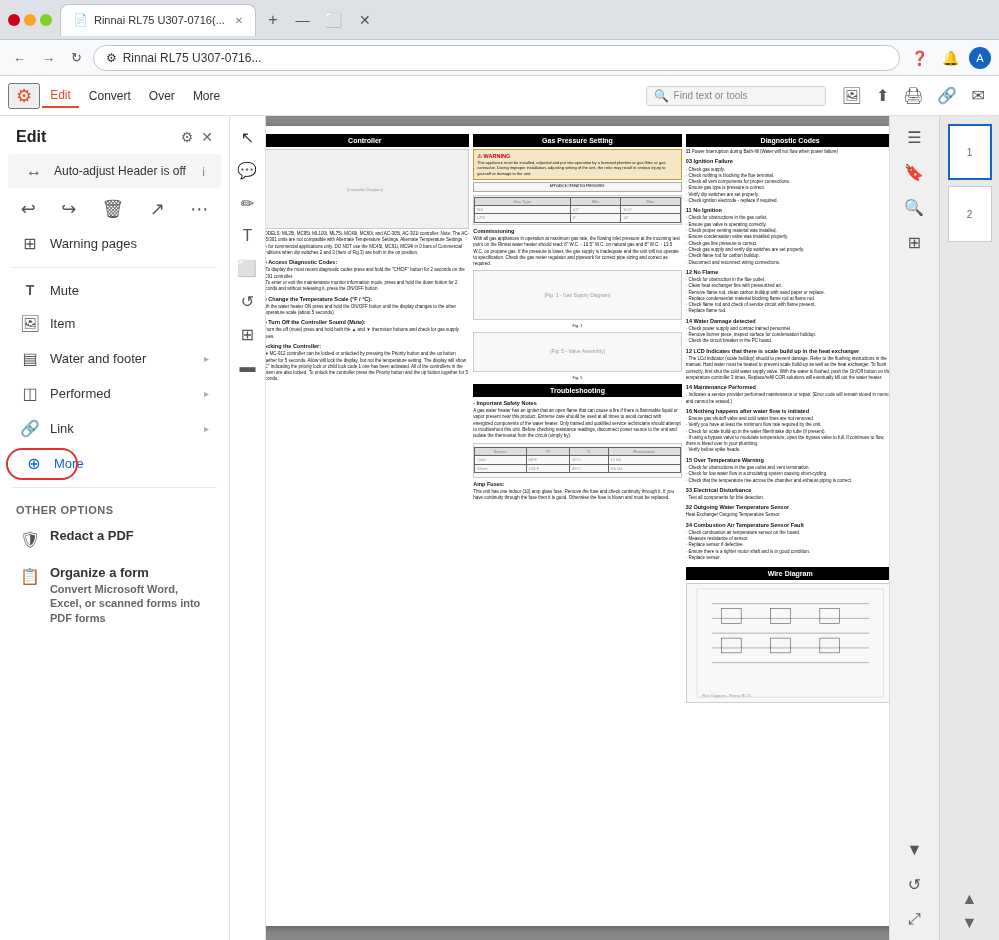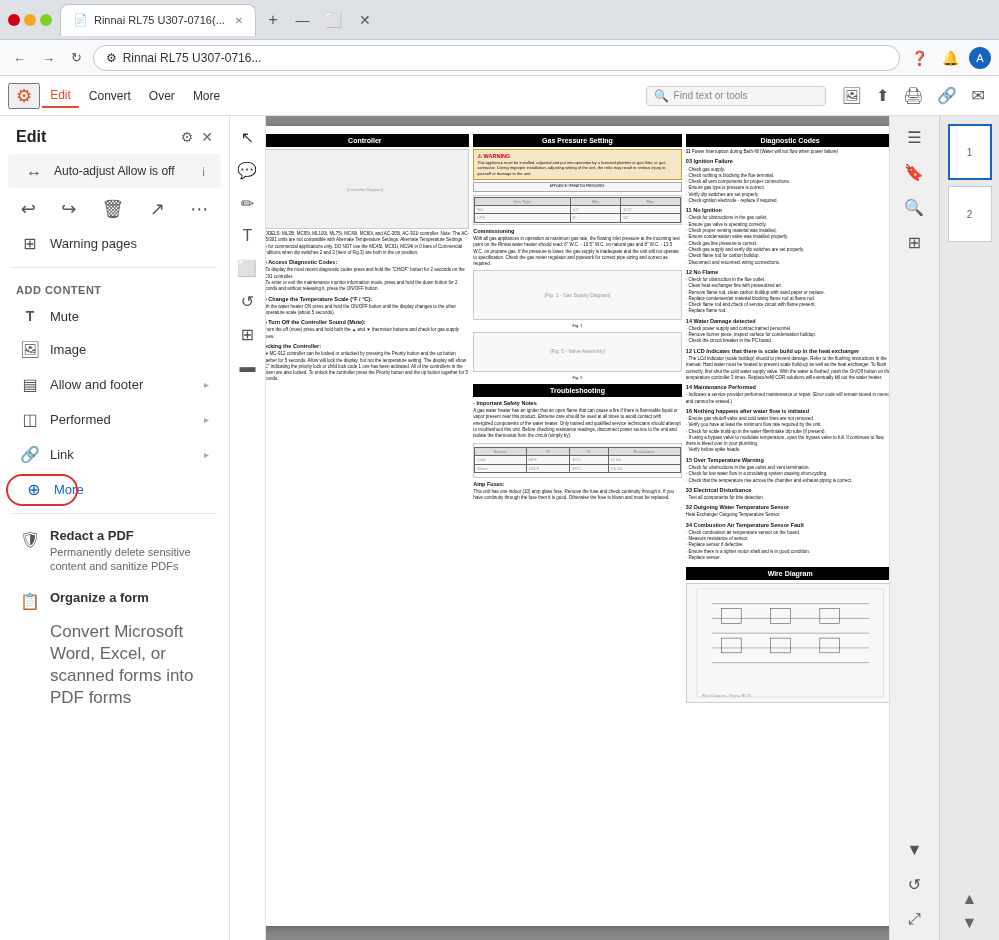--- a/index.html
+++ b/index.html
@@ -363,54 +363,53 @@
     <div class="sidebar-header">
       <span class="sidebar-title">Edit</span>
       <div class="sidebar-icons">
         <button class="sidebar-icon-btn">⚙</button>
         <button class="sidebar-icon-btn">✕</button>
       </div>
     </div>
 
     <div class="sidebar-item" style="background:#f5f5f5;border-radius:4px;margin:0 8px 4px;">
       <span class="si-icon">↔</span>
-      <span class="si-label" style="font-size:12px;">Auto-adjust Allow is off</span>
+      <span class="si-label" style="font-size:12px;">Auto-adjust Header is off</span>
       <span style="color:#888;font-size:12px;">ℹ</span>
     </div>
 
     <div style="display:flex;justify-content:space-around;padding:6px 8px;">
       <button style="background:none;border:none;cursor:pointer;font-size:18px;color:#555;">↩</button>
       <button style="background:none;border:none;cursor:pointer;font-size:18px;color:#555;">↪</button>
       <button style="background:none;border:none;cursor:pointer;font-size:18px;color:#555;">🗑</button>
       <button style="background:none;border:none;cursor:pointer;font-size:18px;color:#555;">↗</button>
       <button style="background:none;border:none;cursor:pointer;font-size:18px;color:#555;">⋯</button>
     </div>
 
     <div class="sidebar-item">
       <span class="si-icon">⊞</span>
       <span class="si-label" style="font-size:13px;">Warning pages</span>
     </div>
 
     <div class="sidebar-divider"></div>
 
-    <div class="sidebar-section-label">ADD CONTENT</div>
 
     <div class="sidebar-item">
       <span class="si-icon" style="font-weight:bold;font-size:14px;">T</span>
       <span class="si-label">Mute</span>
     </div>
 
     <div class="sidebar-item">
       <span class="si-icon">🖼</span>
-      <span class="si-label">Image</span>
+      <span class="si-label">Item</span>
     </div>
 
     <div class="sidebar-item">
       <span class="si-icon">▤</span>
-      <span class="si-label">Allow and footer</span>
+      <span class="si-label">Water and footer</span>
       <span class="si-arrow">▸</span>
     </div>
 
     <div class="sidebar-item">
       <span class="si-icon">◫</span>
       <span class="si-label">Performed</span>
       <span class="si-arrow">▸</span>
     </div>
 
     <div class="sidebar-item">
@@ -423,34 +422,34 @@
       <div class="sidebar-item more-item">
         <span class="si-icon" style="color:#1565c0;">⊕</span>
         <span class="si-label">More</span>
       </div>
 
       <div style="position:absolute;top:2px;left:2px;width:72px;height:32px;border:2px solid #e03030;border-radius:16px;pointer-events:none;"></div>
     </div>
 
     <div class="sidebar-divider"></div>
 
+    <div class="sidebar-section-label">OTHER OPTIONS</div>
 
     <div class="sidebar-item" style="align-items:flex-start;padding:8px 16px;">
       <span class="si-icon" style="margin-top:2px;">🛡</span>
       <div>
         <div style="font-size:13px;font-weight:600;color:#333;">Redact a PDF</div>
-        <div style="font-size:11px;color:#666;line-height:1.3;margin-top:2px;">Permanently delete sensitive content and sanitize PDFs</div>
       </div>
     </div>
 
     <div class="sidebar-item" style="align-items:flex-start;padding:8px 16px;">
       <span class="si-icon" style="margin-top:2px;">📋</span>
       <div>
         <div style="font-size:13px;font-weight:600;color:#333;">Organize a form</div>
-        <div style="font-size:17px;color:#666;line-height:1.3;margin-top:16px;">Convert Microsoft Word, Excel, or scanned forms into PDF forms</div>
+        <div style="font-size:11px;color:#666;line-height:1.3;margin-top:2px;font-weight:bold;">Convert Microsoft Word, Excel, or scanned forms into PDF forms</div>
       </div>
     </div>
 
   </div>
 
   <div style="width:36px;background:#fff;border-right:1px solid #e0e0e0;display:flex;flex-direction:column;align-items:center;padding:8px 4px;gap:6px;">
     <button style="background:none;border:none;cursor:pointer;font-size:16px;color:#333;padding:4px;">↖</button>
     <button style="background:none;border:none;cursor:pointer;font-size:16px;color:#555;padding:4px;">💬</button>
     <button style="background:none;border:none;cursor:pointer;font-size:16px;color:#555;padding:4px;">✏</button>
     <button style="background:none;border:none;cursor:pointer;font-size:16px;color:#555;padding:4px;">T</button>

